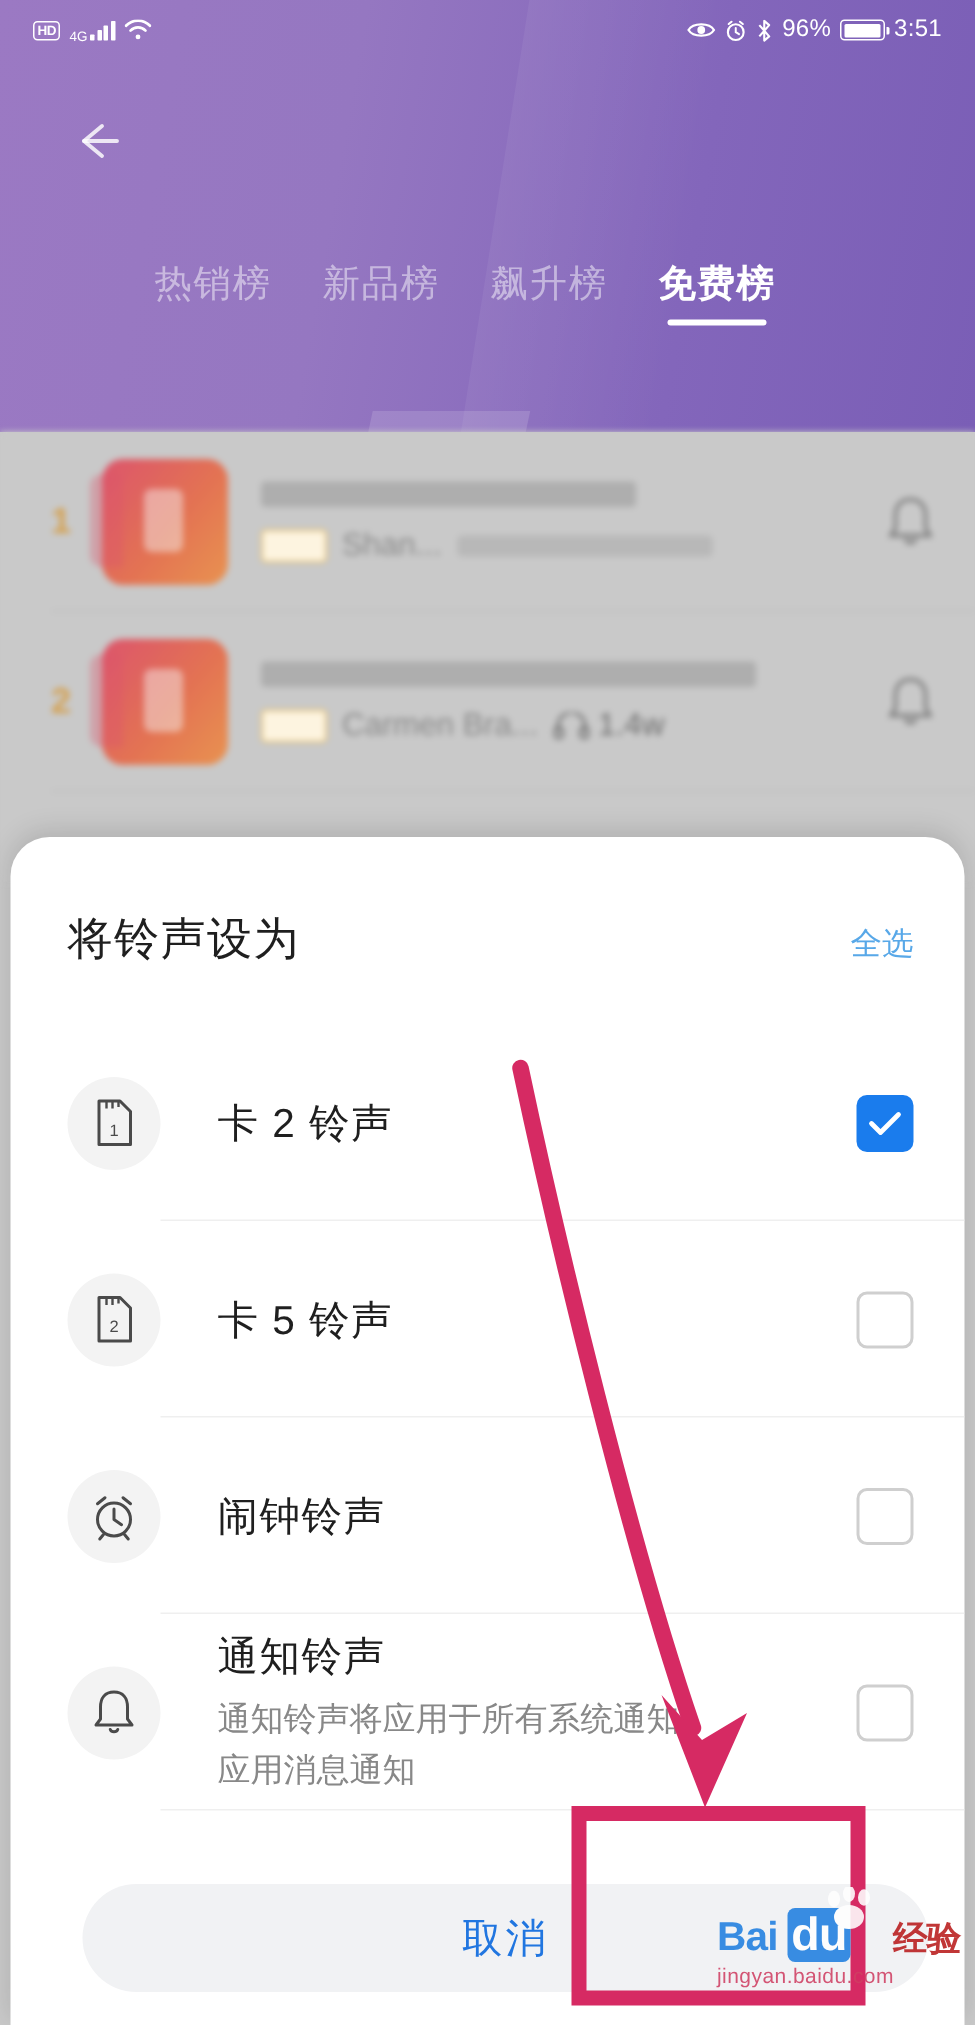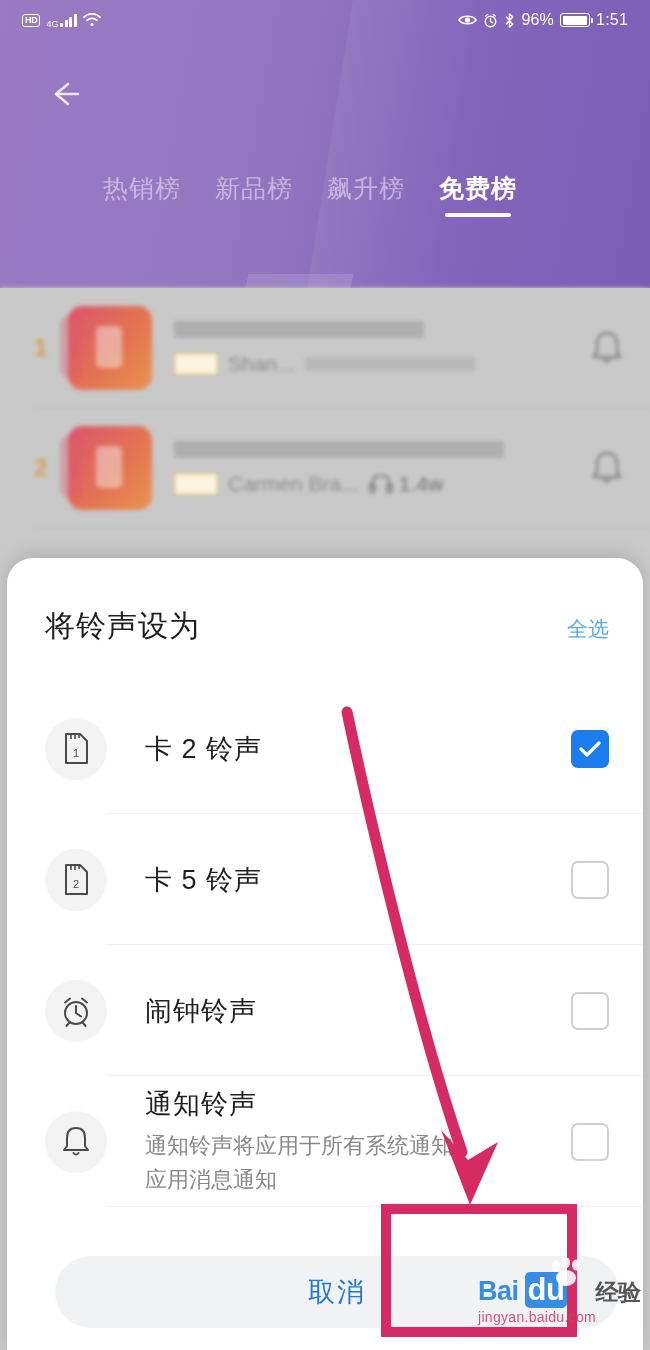--- a/index.html
+++ b/index.html
@@ -368,21 +368,21 @@
     gap: 6px;
   }
   .wm-du {
     background: #1f7fe0;
     color: #fff;
     border-radius: 5px;
     padding: 0 3px;
     font-size: 31px;
   }
   .wm-cn {
-    color: #404040;
+    color: #b91c1c;
     font-size: 23px;
     margin-left: 22px;
   }
   .wm-url {
     font-size: 14px;
     color: #cf3f63;
     letter-spacing: 0.3px;
     margin-top: 1px;
   }
   .wm-paw {
@@ -426,21 +426,21 @@
           <path d="M8 6 L8 9 L10.3 10.4" stroke="#fff" stroke-width="1.4" fill="none" stroke-linecap="round"></path>
           <path d="M3 3.2 L5 1.6 M13 3.2 L11 1.6" stroke="#fff" stroke-width="1.5" stroke-linecap="round"></path>
         </svg>
         <svg width="11" height="15" viewBox="0 0 11 16">
           <path d="M2 4 L9 12 L5.5 15 L5.5 1 L9 4 L2 12" stroke="#fff" stroke-width="1.5" fill="none" stroke-linejoin="round"></path>
         </svg>
         <span class="sb-text">96%</span>
         <span class="batt">
             <span></span>
           </span>
-        <span class="sb-text">1:51</span>
+        <span class="sb-text">3:51</span>
       </div>
     </div>
 
     <svg class="back-arrow" viewBox="0 0 40 40">
       <path d="M22 10 L10 20 L22 30" stroke="currentColor" stroke-width="2.6" fill="none" stroke-linecap="round" stroke-linejoin="round"></path>
       <path d="M10 20 L32 20" stroke="currentColor" stroke-width="2.6" fill="none" stroke-linecap="round"></path>
     </svg>
 
     <div class="tabs">
       <div class="tab">热销榜</div>

